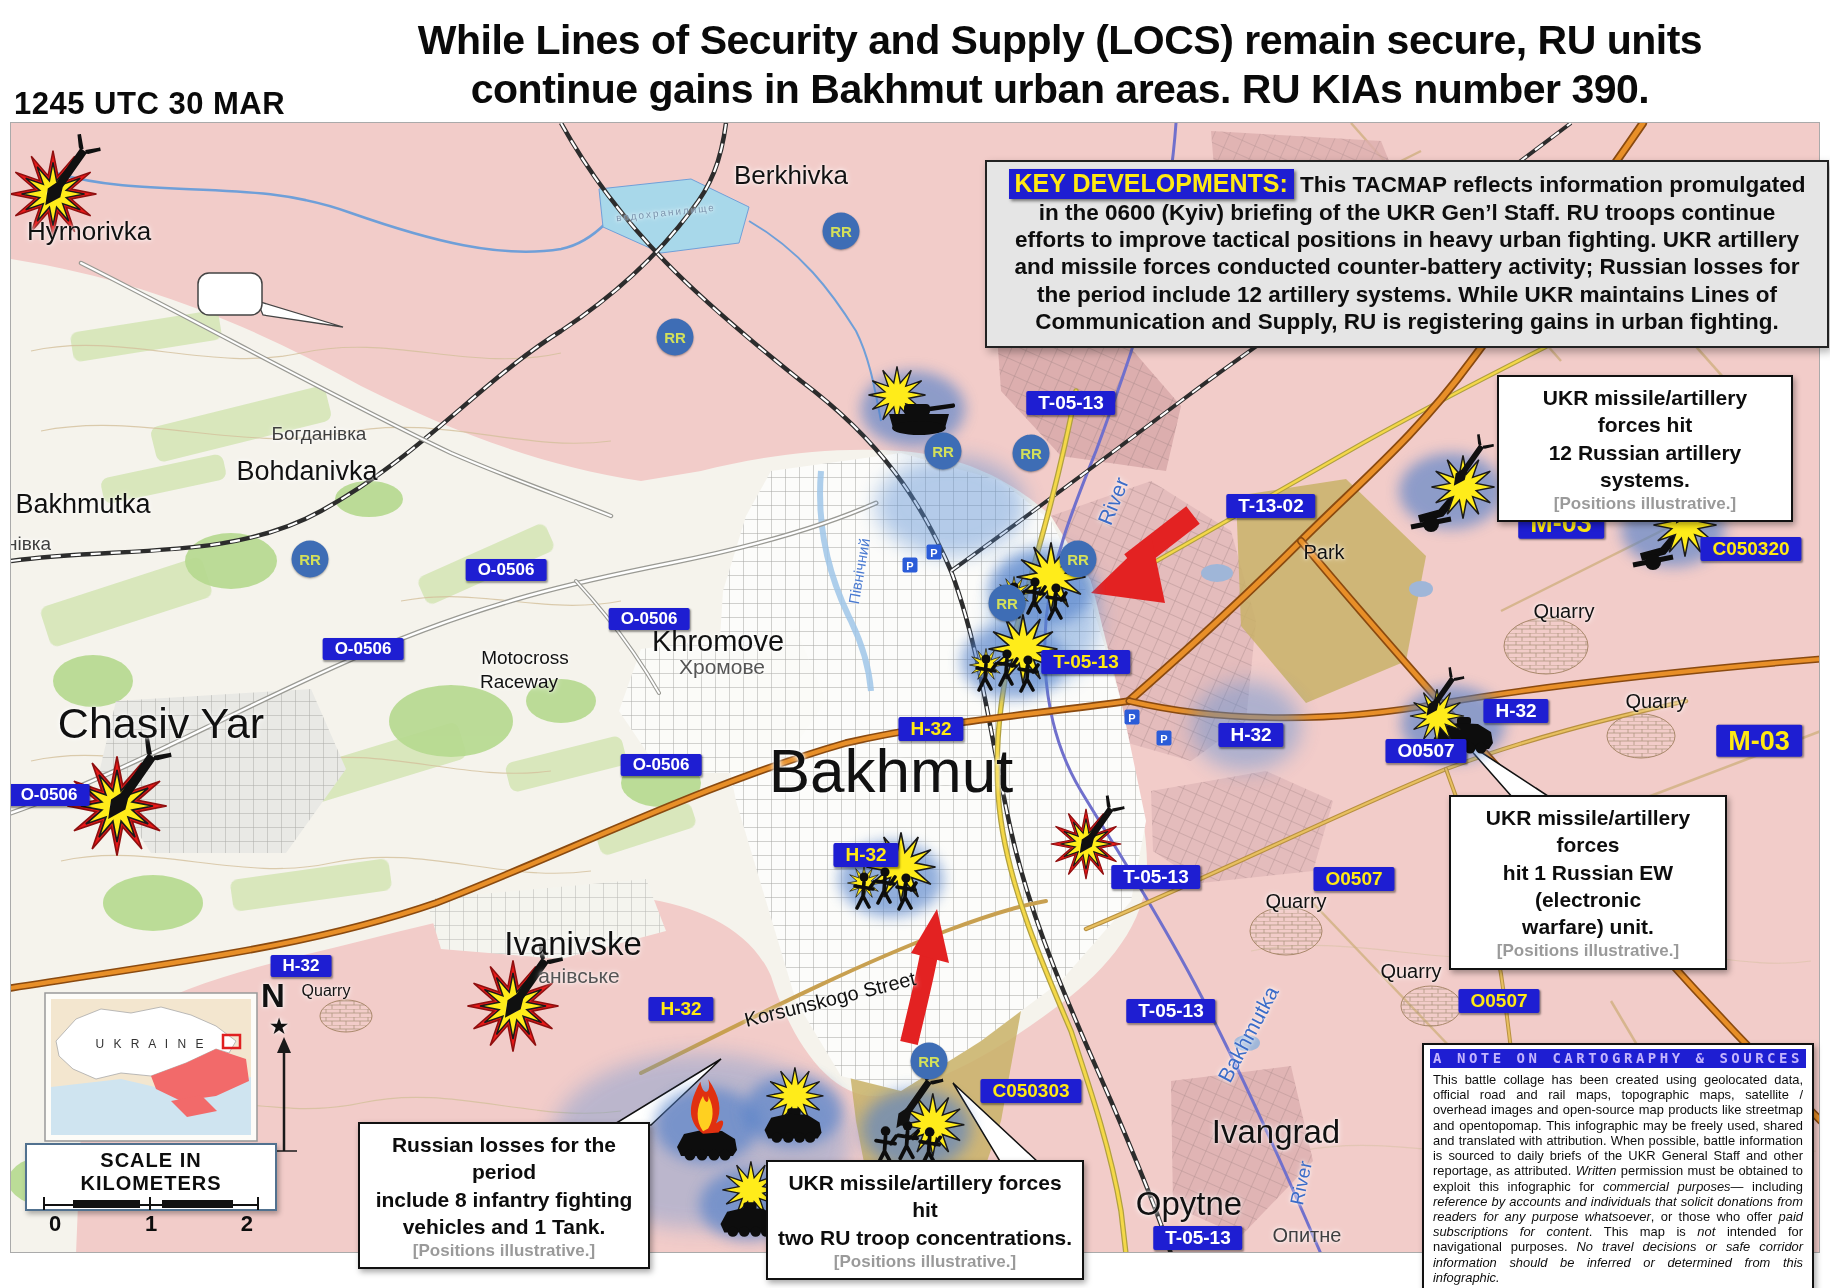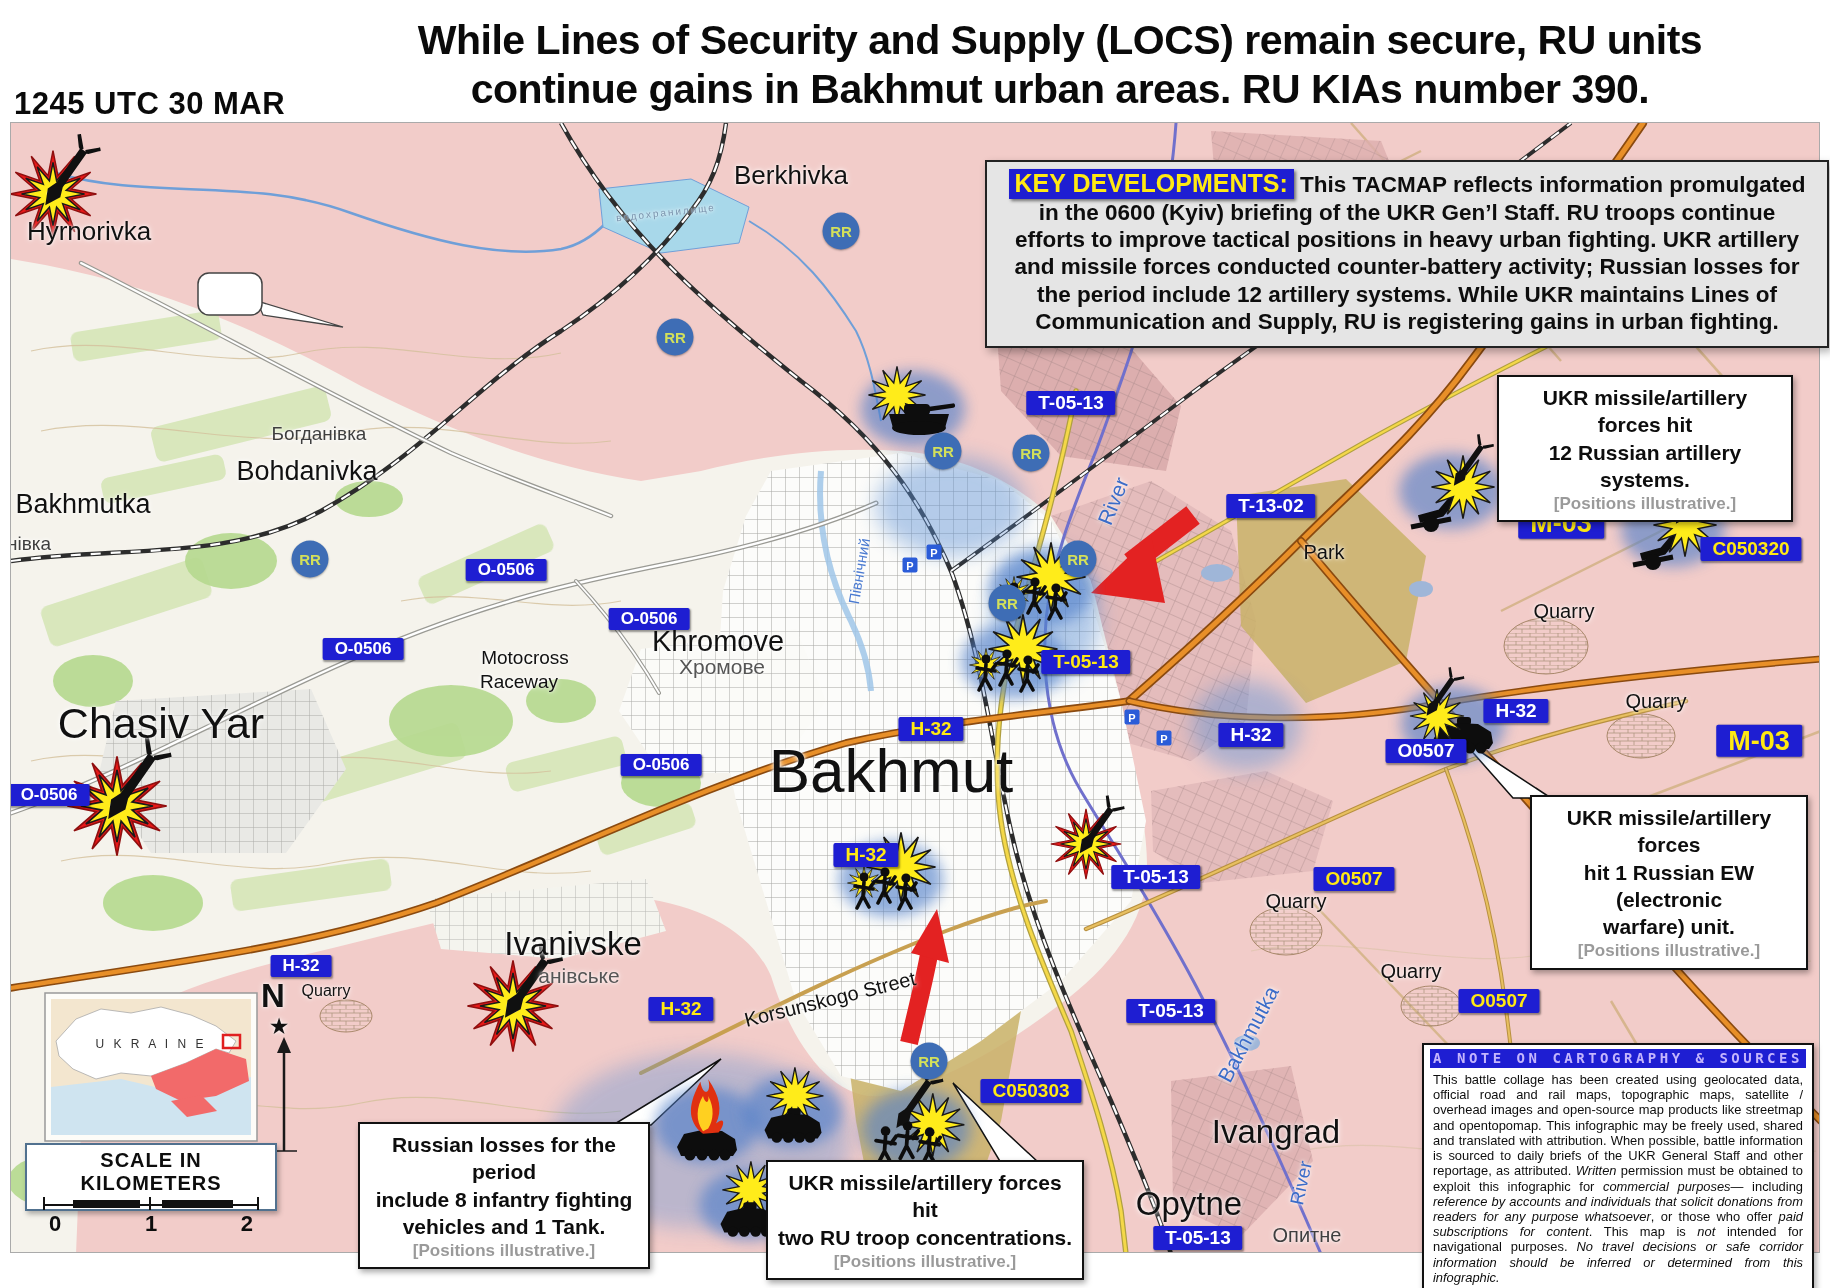--- a/index.html
+++ b/index.html
@@ -578,21 +578,21 @@
 
   <div class="keybox">
     <span class="kd">KEY DEVELOPMENTS:</span><span> This TACMAP reflects information promulgated in the 0600 (Kyiv) briefing of the UKR Gen’l Staff.  RU troops continue efforts to improve tactical positions in heavy urban fighting.  UKR artillery and missile forces conducted counter-battery activity; Russian losses for the period include 12 artillery systems.  While UKR maintains Lines of Communication and Supply, RU is registering gains in urban fighting.</span>
   </div>
 
   <div class="callout" style="left:1497px;top:375px;width:272px;font-size:21px;z-index:5;">
     <div>UKR missile/artillery forces hit</div>
     <div>12  Russian artillery systems.</div>
     <div class="sub" style="font-size:17px;">[Positions illustrative.]</div>
   </div>
-  <div class="callout" style="left:1530px;top:795px;width:254px;font-size:21px;z-index:5;">
+  <div class="callout" style="left:1449px;top:795px;width:254px;font-size:21px;z-index:5;">
     <div>UKR missile/artillery forces</div>
     <div>hit 1 Russian EW (electronic</div>
     <div>warfare) unit.</div>
     <div class="sub" style="font-size:17px;">[Positions illustrative.]</div>
   </div>
   <div class="callout" style="left:358px;top:1122px;width:268px;font-size:21px;z-index:5;">
     <div>Russian losses for the period</div>
     <div>include 8 infantry fighting</div>
     <div>vehicles and 1 Tank.</div>
     <div class="sub" style="font-size:17px;">[Positions illustrative.]</div>

